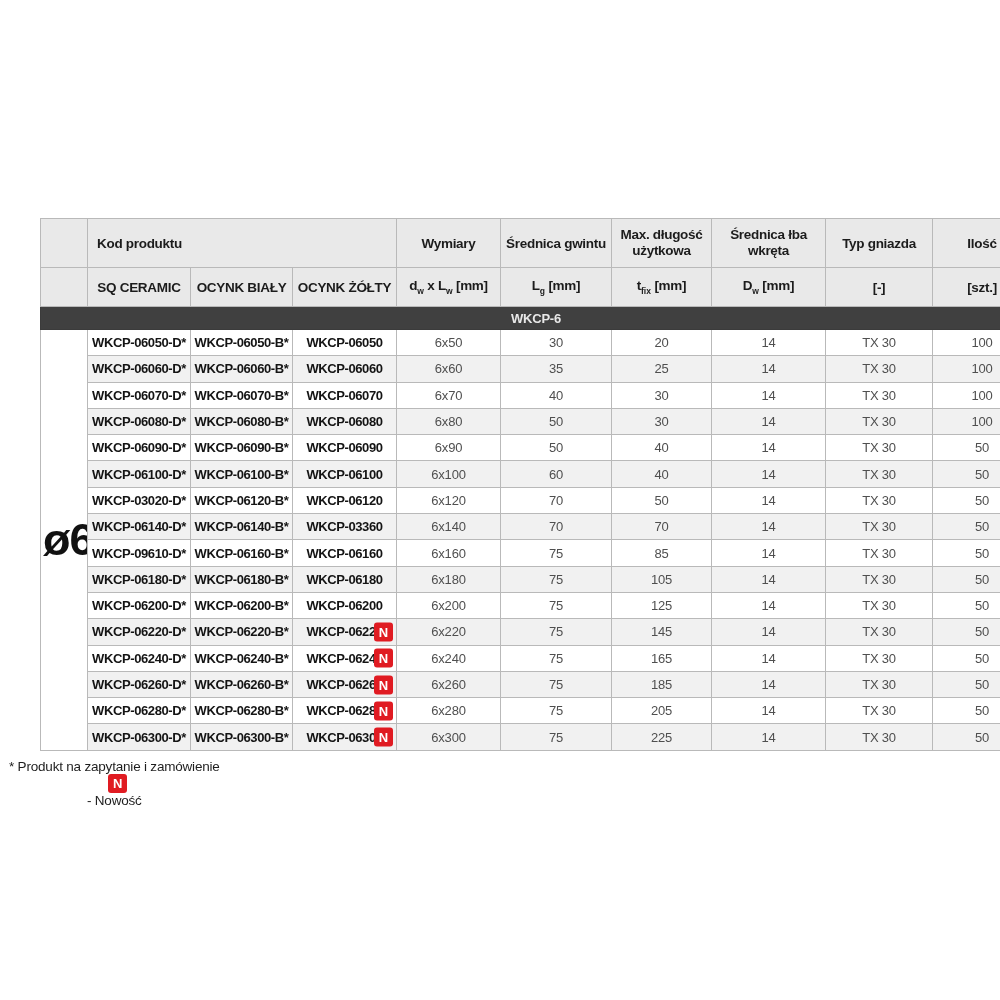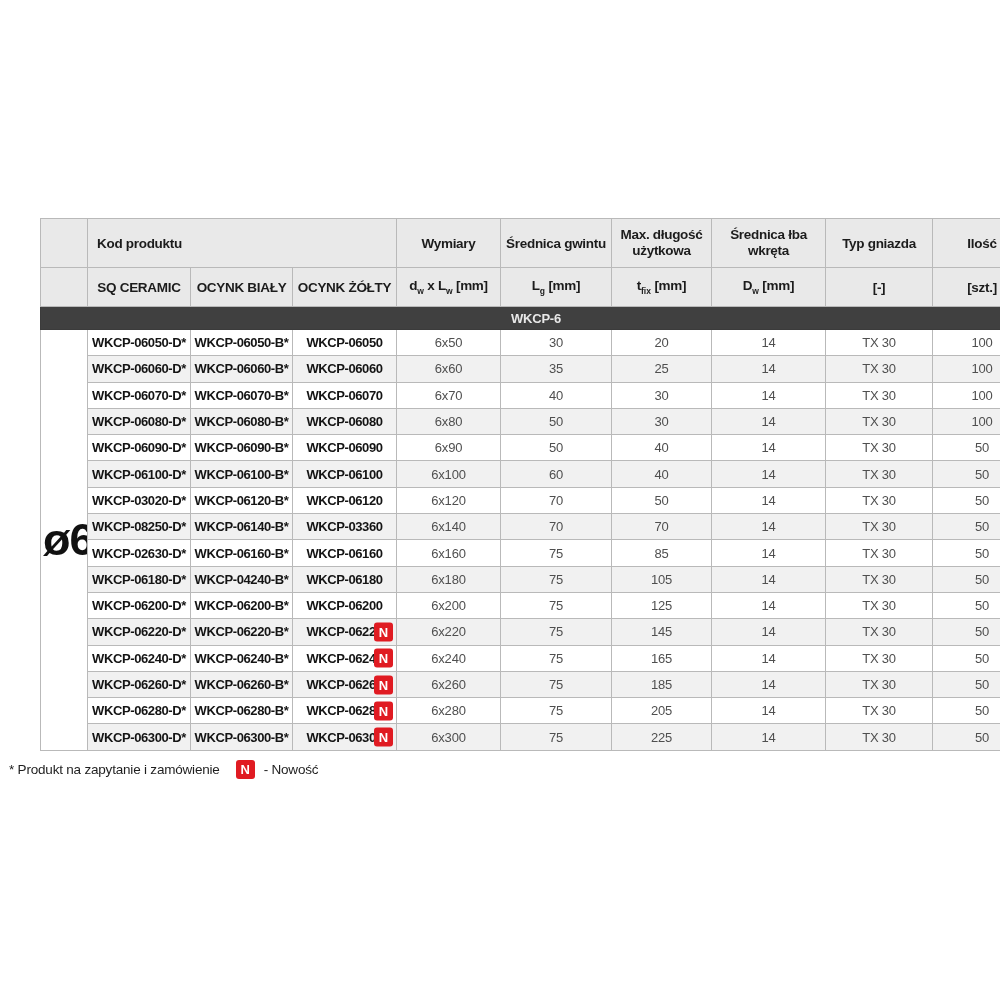--- a/index.html
+++ b/index.html
@@ -70,20 +70,21 @@
   }
   .footnote {
     position: absolute;
     left: 9px; top: 759px;
     height: 20px;
     display: flex;
     align-items: center;
     font-size: 13.5px;
     color: #1e1e1e;
     letter-spacing: -0.2px;
+    flex-direction: column;
   }
   .footnote .badge { margin: 0 9px 0 16px; }
 </style>
 </head>
 <body>
 
 <div class="catalog">
   <table>
     <colgroup>
       <col style="width:47px">
@@ -197,44 +198,44 @@
           <td class="code">WKCP-06120-B*</td>
           <td class="code oz"><span>WKCP-06120</span></td>
           <td class="val">6x120</td>
           <td class="val">70</td>
           <td class="val">50</td>
           <td class="val">14</td>
           <td class="val">TX 30</td>
           <td class="val">50</td>
         </tr>
         <tr>
-          <td class="code">WKCP-08250-D*</td>
+          <td class="code">WKCP-06140-D*</td>
           <td class="code">WKCP-06140-B*</td>
           <td class="code oz"><span>WKCP-03360</span></td>
           <td class="val">6x140</td>
           <td class="val">70</td>
           <td class="val">70</td>
           <td class="val">14</td>
           <td class="val">TX 30</td>
           <td class="val">50</td>
         </tr>
         <tr>
-          <td class="code">WKCP-02630-D*</td>
+          <td class="code">WKCP-09610-D*</td>
           <td class="code">WKCP-06160-B*</td>
           <td class="code oz"><span>WKCP-06160</span></td>
           <td class="val">6x160</td>
           <td class="val">75</td>
           <td class="val">85</td>
           <td class="val">14</td>
           <td class="val">TX 30</td>
           <td class="val">50</td>
         </tr>
         <tr>
           <td class="code">WKCP-06180-D*</td>
-          <td class="code">WKCP-04240-B*</td>
+          <td class="code">WKCP-06180-B*</td>
           <td class="code oz"><span>WKCP-06180</span></td>
           <td class="val">6x180</td>
           <td class="val">75</td>
           <td class="val">105</td>
           <td class="val">14</td>
           <td class="val">TX 30</td>
           <td class="val">50</td>
         </tr>
         <tr>
           <td class="code">WKCP-06200-D*</td>

